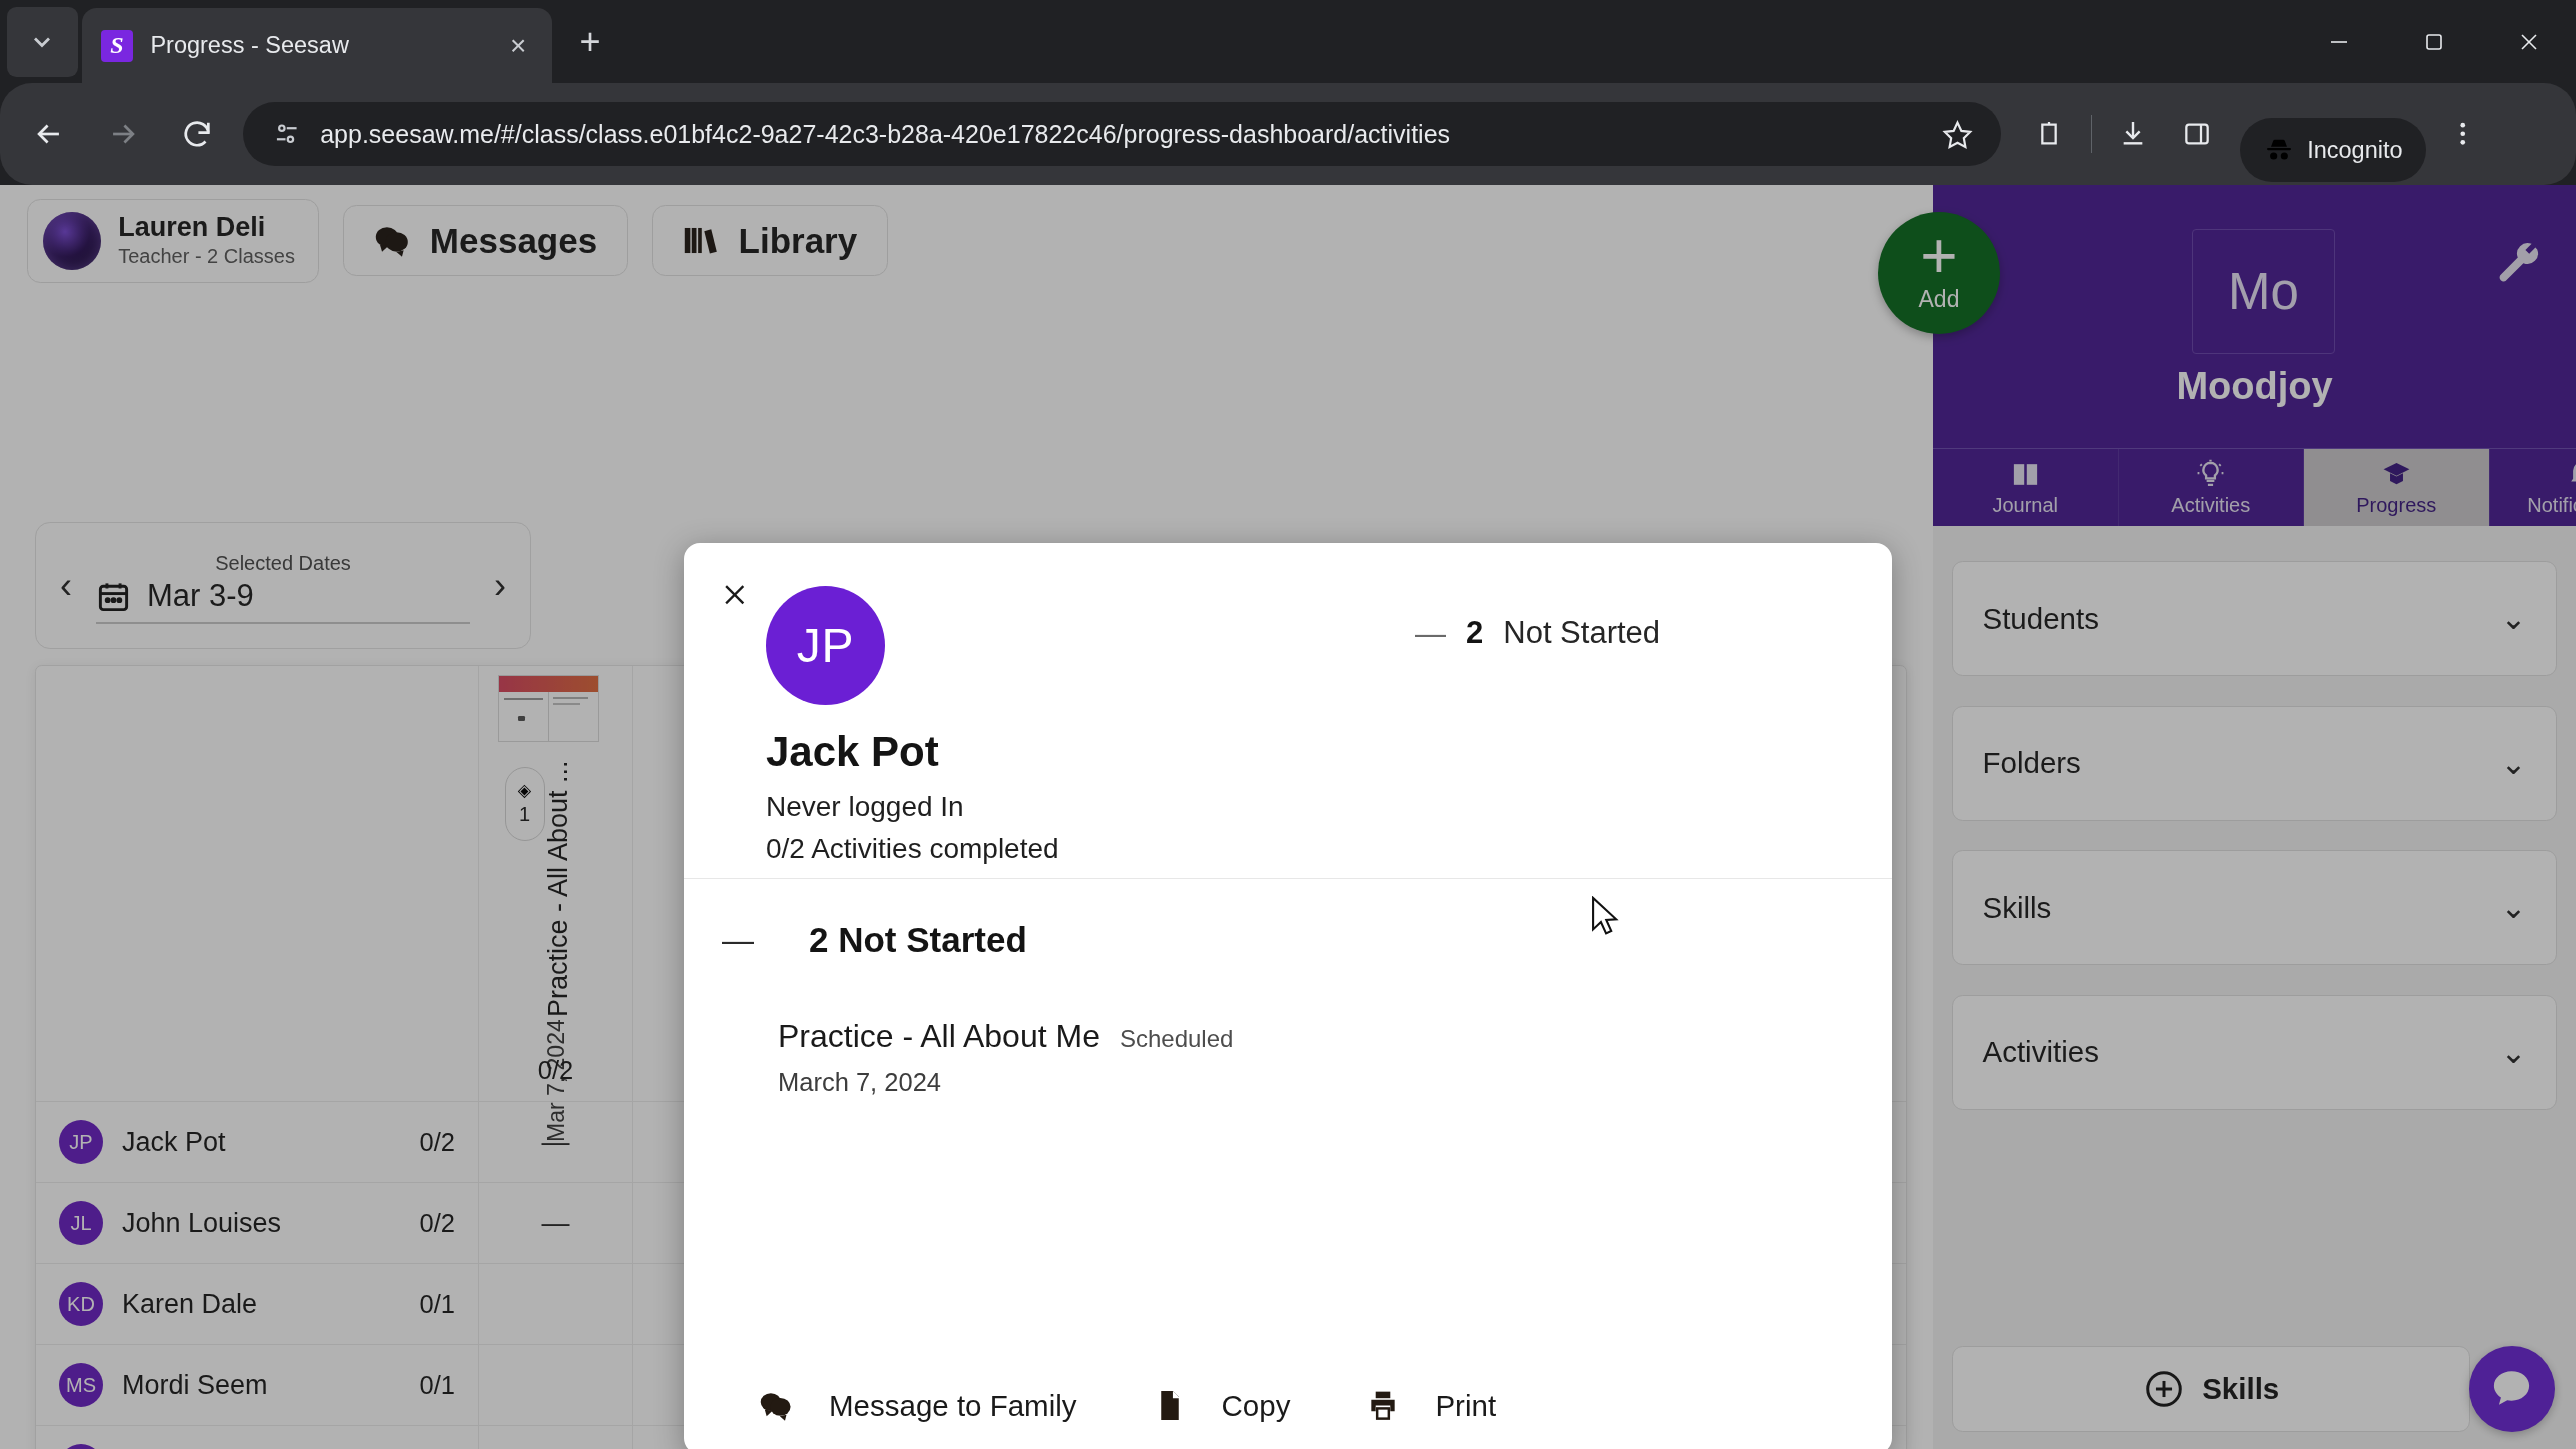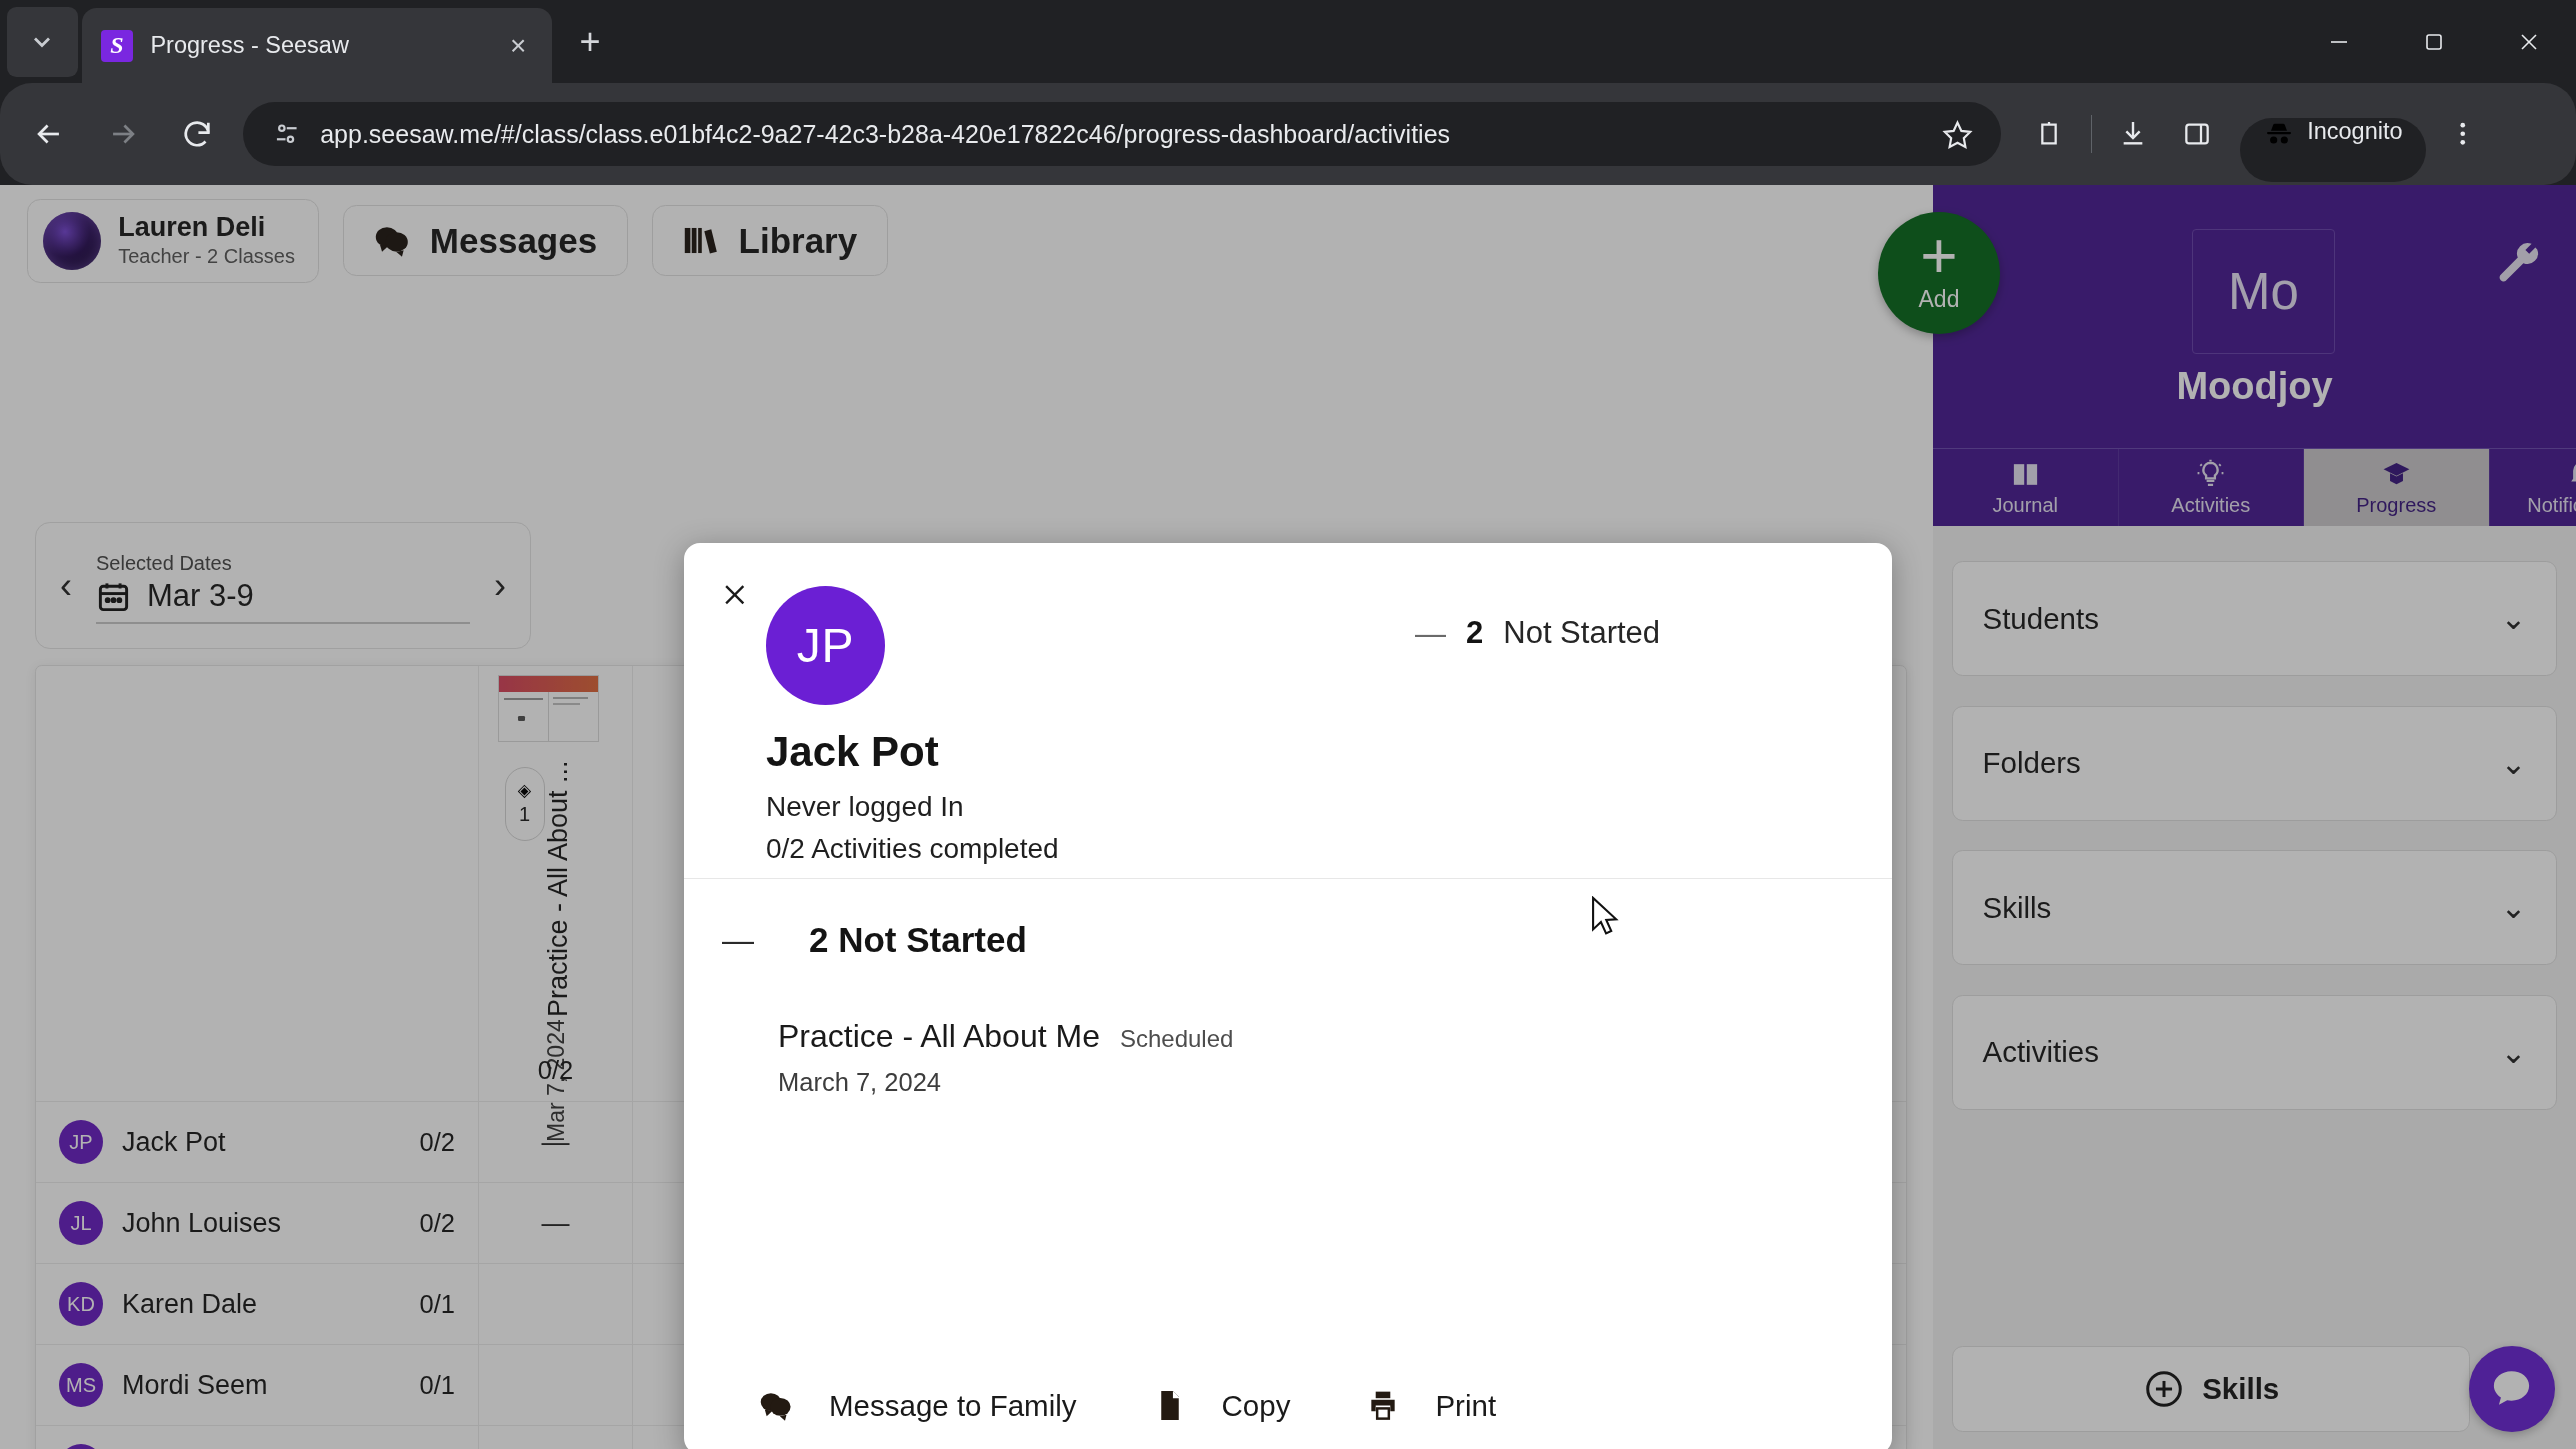--- a/index.html
+++ b/index.html
@@ -64,21 +64,21 @@
   .omni-site-icon { width: 38px; height: 38px; color: #c9ccd1; display: flex; align-items: center; justify-content: center; }
   .omni-site-icon svg { width: 29.5px; height: 29.5px; }
   .omni-url { color: #e8eaed; font-size: 25px; margin-left: 14.8px; white-space: nowrap; }
   .omni-star { width: 40px; height: 40px; color: #e8eaed; display: flex; align-items: center; justify-content: center; margin-left: auto; }
   .omni-star svg { width: 31px; height: 31px; }
   .tb-icon { width: 64px; height: 64px; display: flex; align-items: center; justify-content: center; color: #e8eaed; }
   .tb-icon svg { width: 32px; height: 32px; }
   .tb-sep { width: 1.3px; height: 38px; background: #5f6368; margin: 0 9.4px; }
   .incognito-pill {
     height: 64px; background: #202124; border-radius: 34px;
-    display: flex; gap: 12px; padding: 0 23px; margin-left: 10.7px; margin-top: 32px;
+    display: flex; align-items: center; gap: 12px; padding: 0 23px; margin-left: 10.7px; margin-top: 32px;
   }
   .incognito-pill .lbl { color: #e8eaed; font-size: 23.5px; }
   .incognito-pill svg { width: 32px; height: 32px; }
   .tb-menu { width: 74px; height: 74px; display: flex; align-items: center; justify-content: center; color: #e8eaed; }
 
   
   .page {
     position: absolute; left: 0; top: 185px; width: 2576px; height: 1264px;
     background: #ffffff;
   }
@@ -112,21 +112,21 @@
   .nav-chip .lbl { font-size: 35px; font-weight: bold; color: #1e1e1e; }
   .nav-chip svg { width: 39px; height: 35px; }
 
   
   .date-card {
     position: absolute; left: 35px; top: 337px; width: 496px; height: 127px;
     border: 1.3px solid #e4e4e4; border-radius: 14.8px; background: #fff;
     display: flex; align-items: center;
   }
   .date-arrow { width: 60px; text-align: center; font-size: 36px; color: #2b2b2b; }
-  .date-mid { flex: 1; padding-top: 5.4px; }
+  .date-mid { flex: 1; padding-top: 5.4px; text-align: center; }
   .date-label { font-size: 20px; color: #4b4b4b; margin-bottom: 2.7px; }
   .date-value-row { display: flex; align-items: center; gap: 16px; border-bottom: 2px solid #c9c9c9; padding-bottom: 8px; padding-right: 20px; }
   .date-value-row svg { width: 35px; height: 35px; }
   .date-value { font-size: 31px; color: #1e1e1e; }
 
   
   .grid-wrap {
     position: absolute; left: 35px; top: 480px; width: 1872px; height: 852px;
     background: #fff; border: 1.3px solid #e6e6e6; border-radius: 6.7px;
     box-shadow: 0 2.7px 10.7px rgba(0,0,0,.08);

